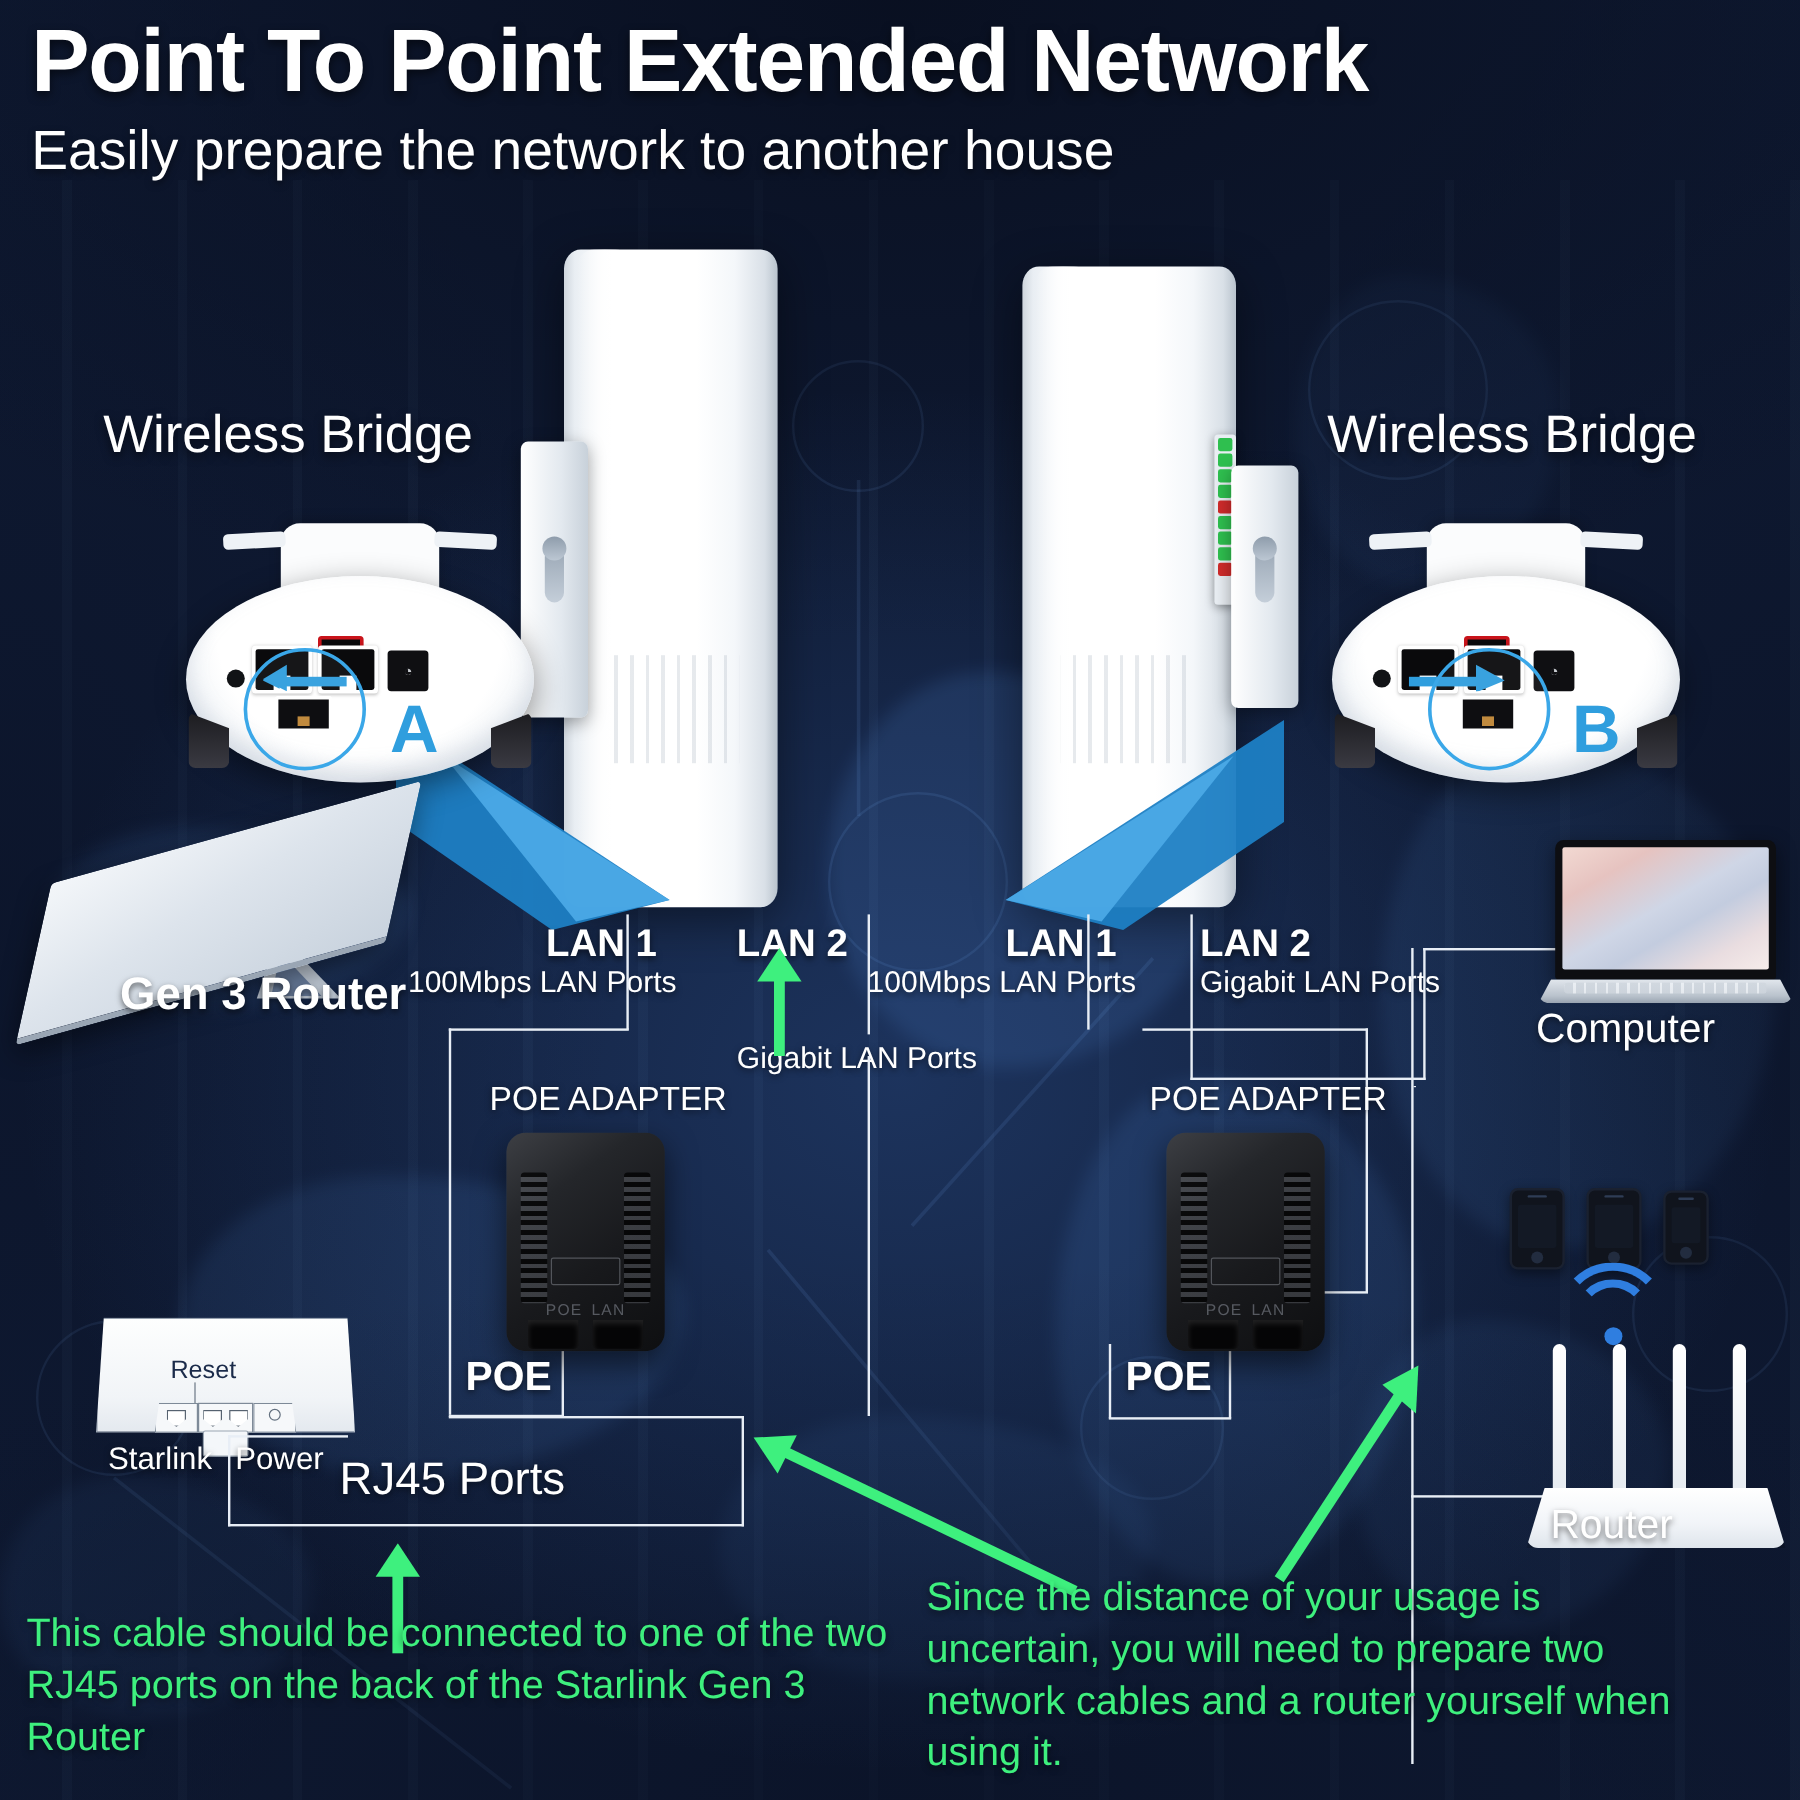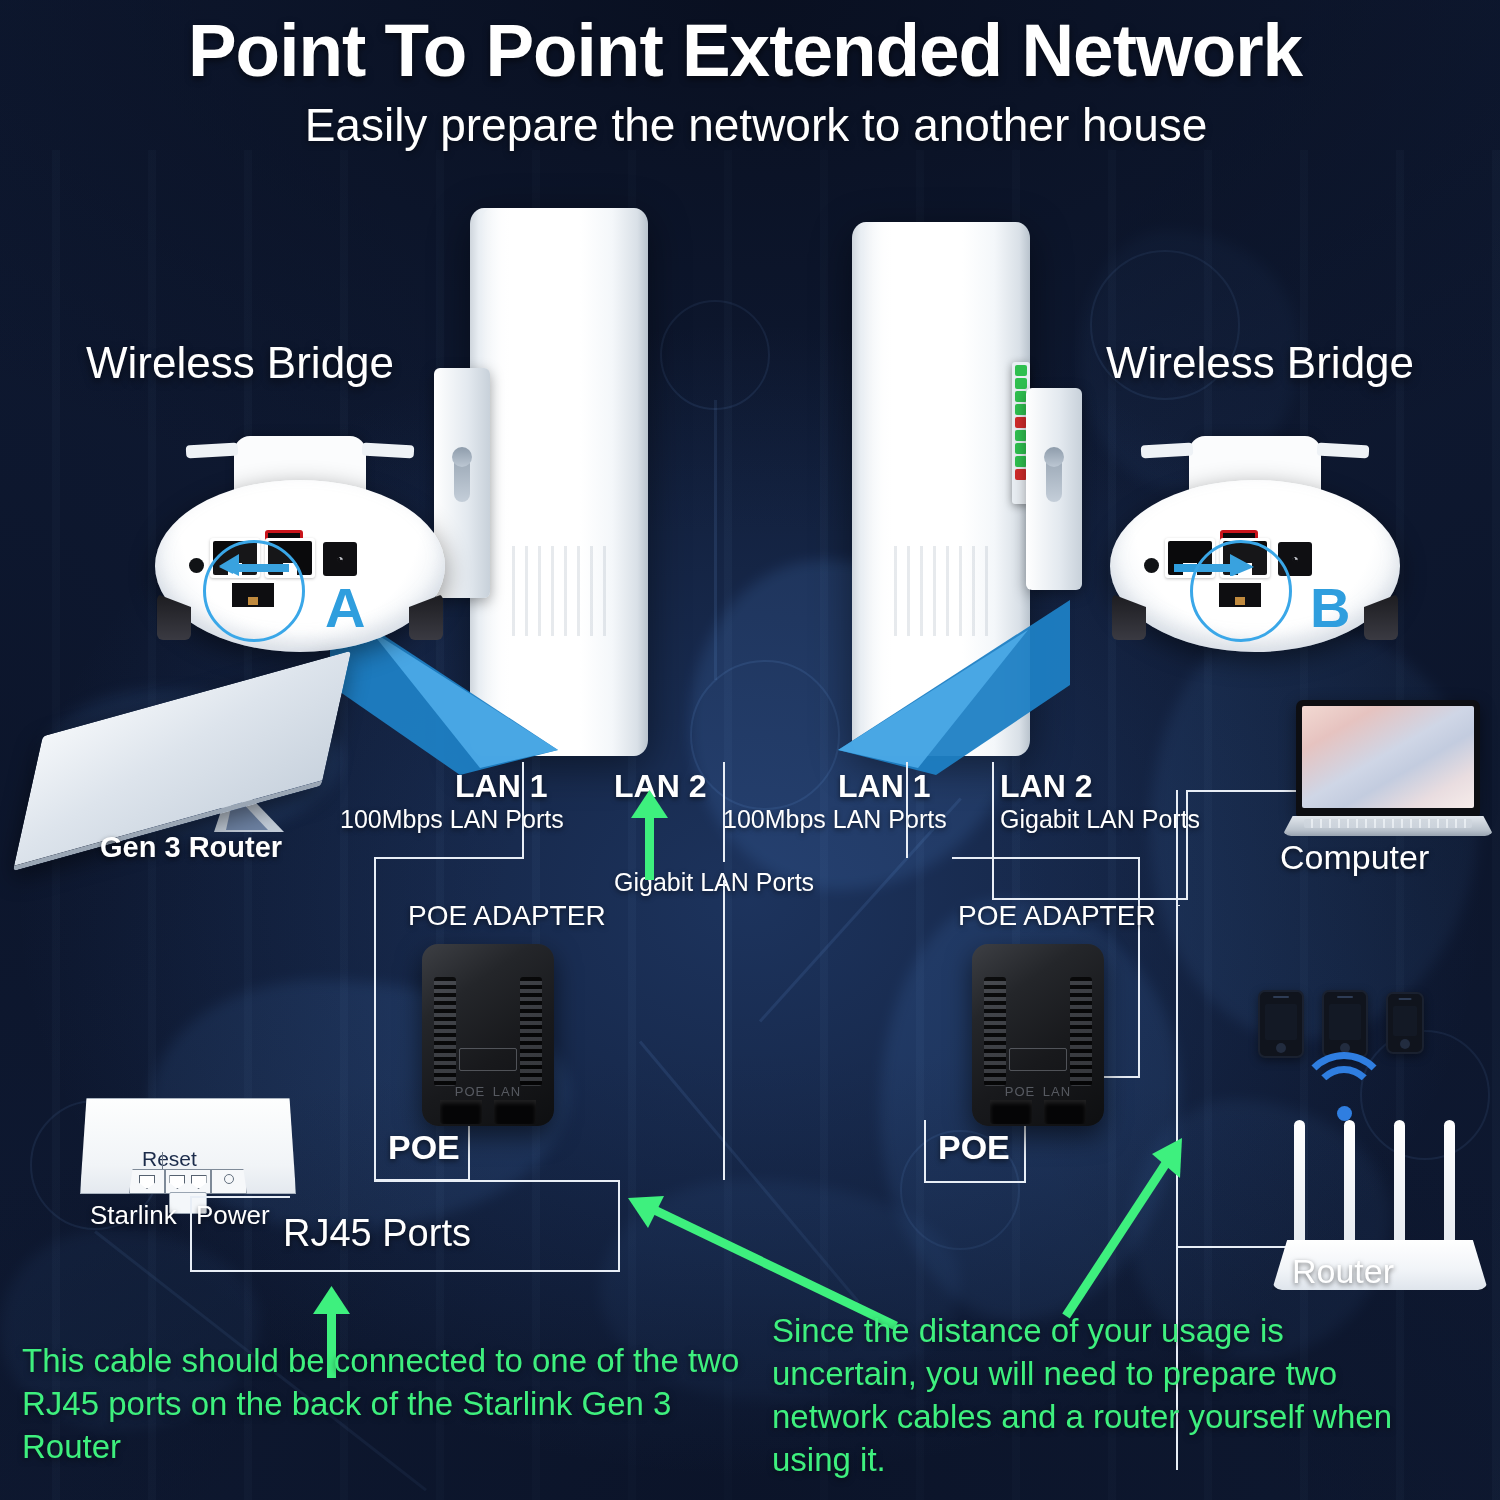--- a/index.html
+++ b/index.html
@@ -44,21 +44,21 @@
         rgba(150,200,255,.055) 52px, rgba(150,200,255,.055) 60px,
         rgba(255,255,255,0) 60px, rgba(255,255,255,0) 96px);
     opacity:.75;
   }
   
   .map-blob { position:absolute; background:rgba(90,150,230,.20); filter:blur(7px); border-radius:40% 60% 55% 45%/50% 45% 55% 50%; }
   .circuit { position:absolute; border:2px solid rgba(120,180,245,.13); border-radius:50%; }
   .trace { position:absolute; background:rgba(120,180,245,.13); }
 
   
-  .header { position:absolute; left:26px; top:14px; width:1460px;text-align:center; }
+  .header { position:absolute; left:26px; top:14px; width:1460px; }
   .title {
     font-size:74px; font-weight:bold; color:#ffffff; letter-spacing:-1px;
     line-height:1.0; white-space:nowrap;
     transform:scaleX(.985); transform-origin:left center;
     text-shadow:0 3px 8px rgba(0,0,0,.55);
   }
   .subtitle {
     font-size:46px; color:#ffffff; line-height:1.0; margin-top:14px;
     text-shadow:0 2px 6px rgba(0,0,0,.5);
   }
@@ -229,21 +229,21 @@
               display:flex; align-items:flex-end; justify-content:center; gap:0; }
   .sl-slot { border:1px solid #7e8a98; background:#f6f8fa; height:100%; position:relative; }
   .sl-pin { position:absolute; left:50%; top:18%; transform:translateX(-50%);
             width:10px; height:10px; border:1px solid #63707f; border-radius:50%; }
   .sl-eth { position:absolute; left:50%; top:22%; transform:translateX(-50%);
             width:16px; height:14px; background:#ffffff; border:1px solid #566270;
             clip-path:polygon(0 0,100% 0,100% 55%,50% 100%,0 55%); }
   .sl-cable { position:absolute; left:50%; transform:translateX(-50%);
               width:38px; height:22px; background:#f4f7fa; border:1px solid #9aa5b2; border-radius:2px; }
   .sl-reset-line { position:absolute; background:#6d7886; width:1px; }
-  .sl-txt { position:absolute; color:#1b2b4a; font-size:21px;margin-top:17px; }
+  .sl-txt { position:absolute; color:#1b2b4a; font-size:21px; }
 
   
   .laptop { position:absolute; }
   .lt-screen {
     position:absolute; left:14px; top:0; width:184px; height:116px;
     background:#0d0e12; border-radius:7px 7px 2px 2px; padding:6px 6px 8px;
     box-shadow:0 5px 16px rgba(0,0,0,.45);
   }
   .lt-wall {
     width:100%; height:100%; border-radius:2px;
@@ -417,21 +417,21 @@
     <div>Wireless Bridge</div>
   </div>
   <div class="dev-name" style="left:1060px; top:340px; width:400px;">
     <div>Wireless Bridge</div>
   </div>
 
   <div class="dish" style="left:18px; top:700px; width:300px; height:140px;">
     <div class="dish-stand" style="left:196px; top:78px;"></div>
     <div class="dish-panel" style="left:4px; top:0px;"></div>
   </div>
-  <div class="lbl lbl-bold" style="left:100px; top:831px; font-size:29px;">Gen 3 Router</div>
+  <div class="lbl lbl-bold" style="left:100px; top:808px; font-size:38px;">Gen 3 Router</div>
 
   <div class="sl-router" style="left:80px; top:1098px; width:216px; height:96px;">
     <div class="sl-box"></div>
     <div class="sl-txt" style="left:62px; top:32px;">Reset</div>
     <div class="sl-reset-line" style="left:82px; top:54px; height:22px;"></div>
     <div class="sl-slots">
       <div class="sl-slot" style="width:36px; clip-path:polygon(10% 0,100% 0,100% 100%,0 100%);">
           <div class="sl-eth"></div>
         </div>
       <div class="sl-slot" style="width:46px;">

